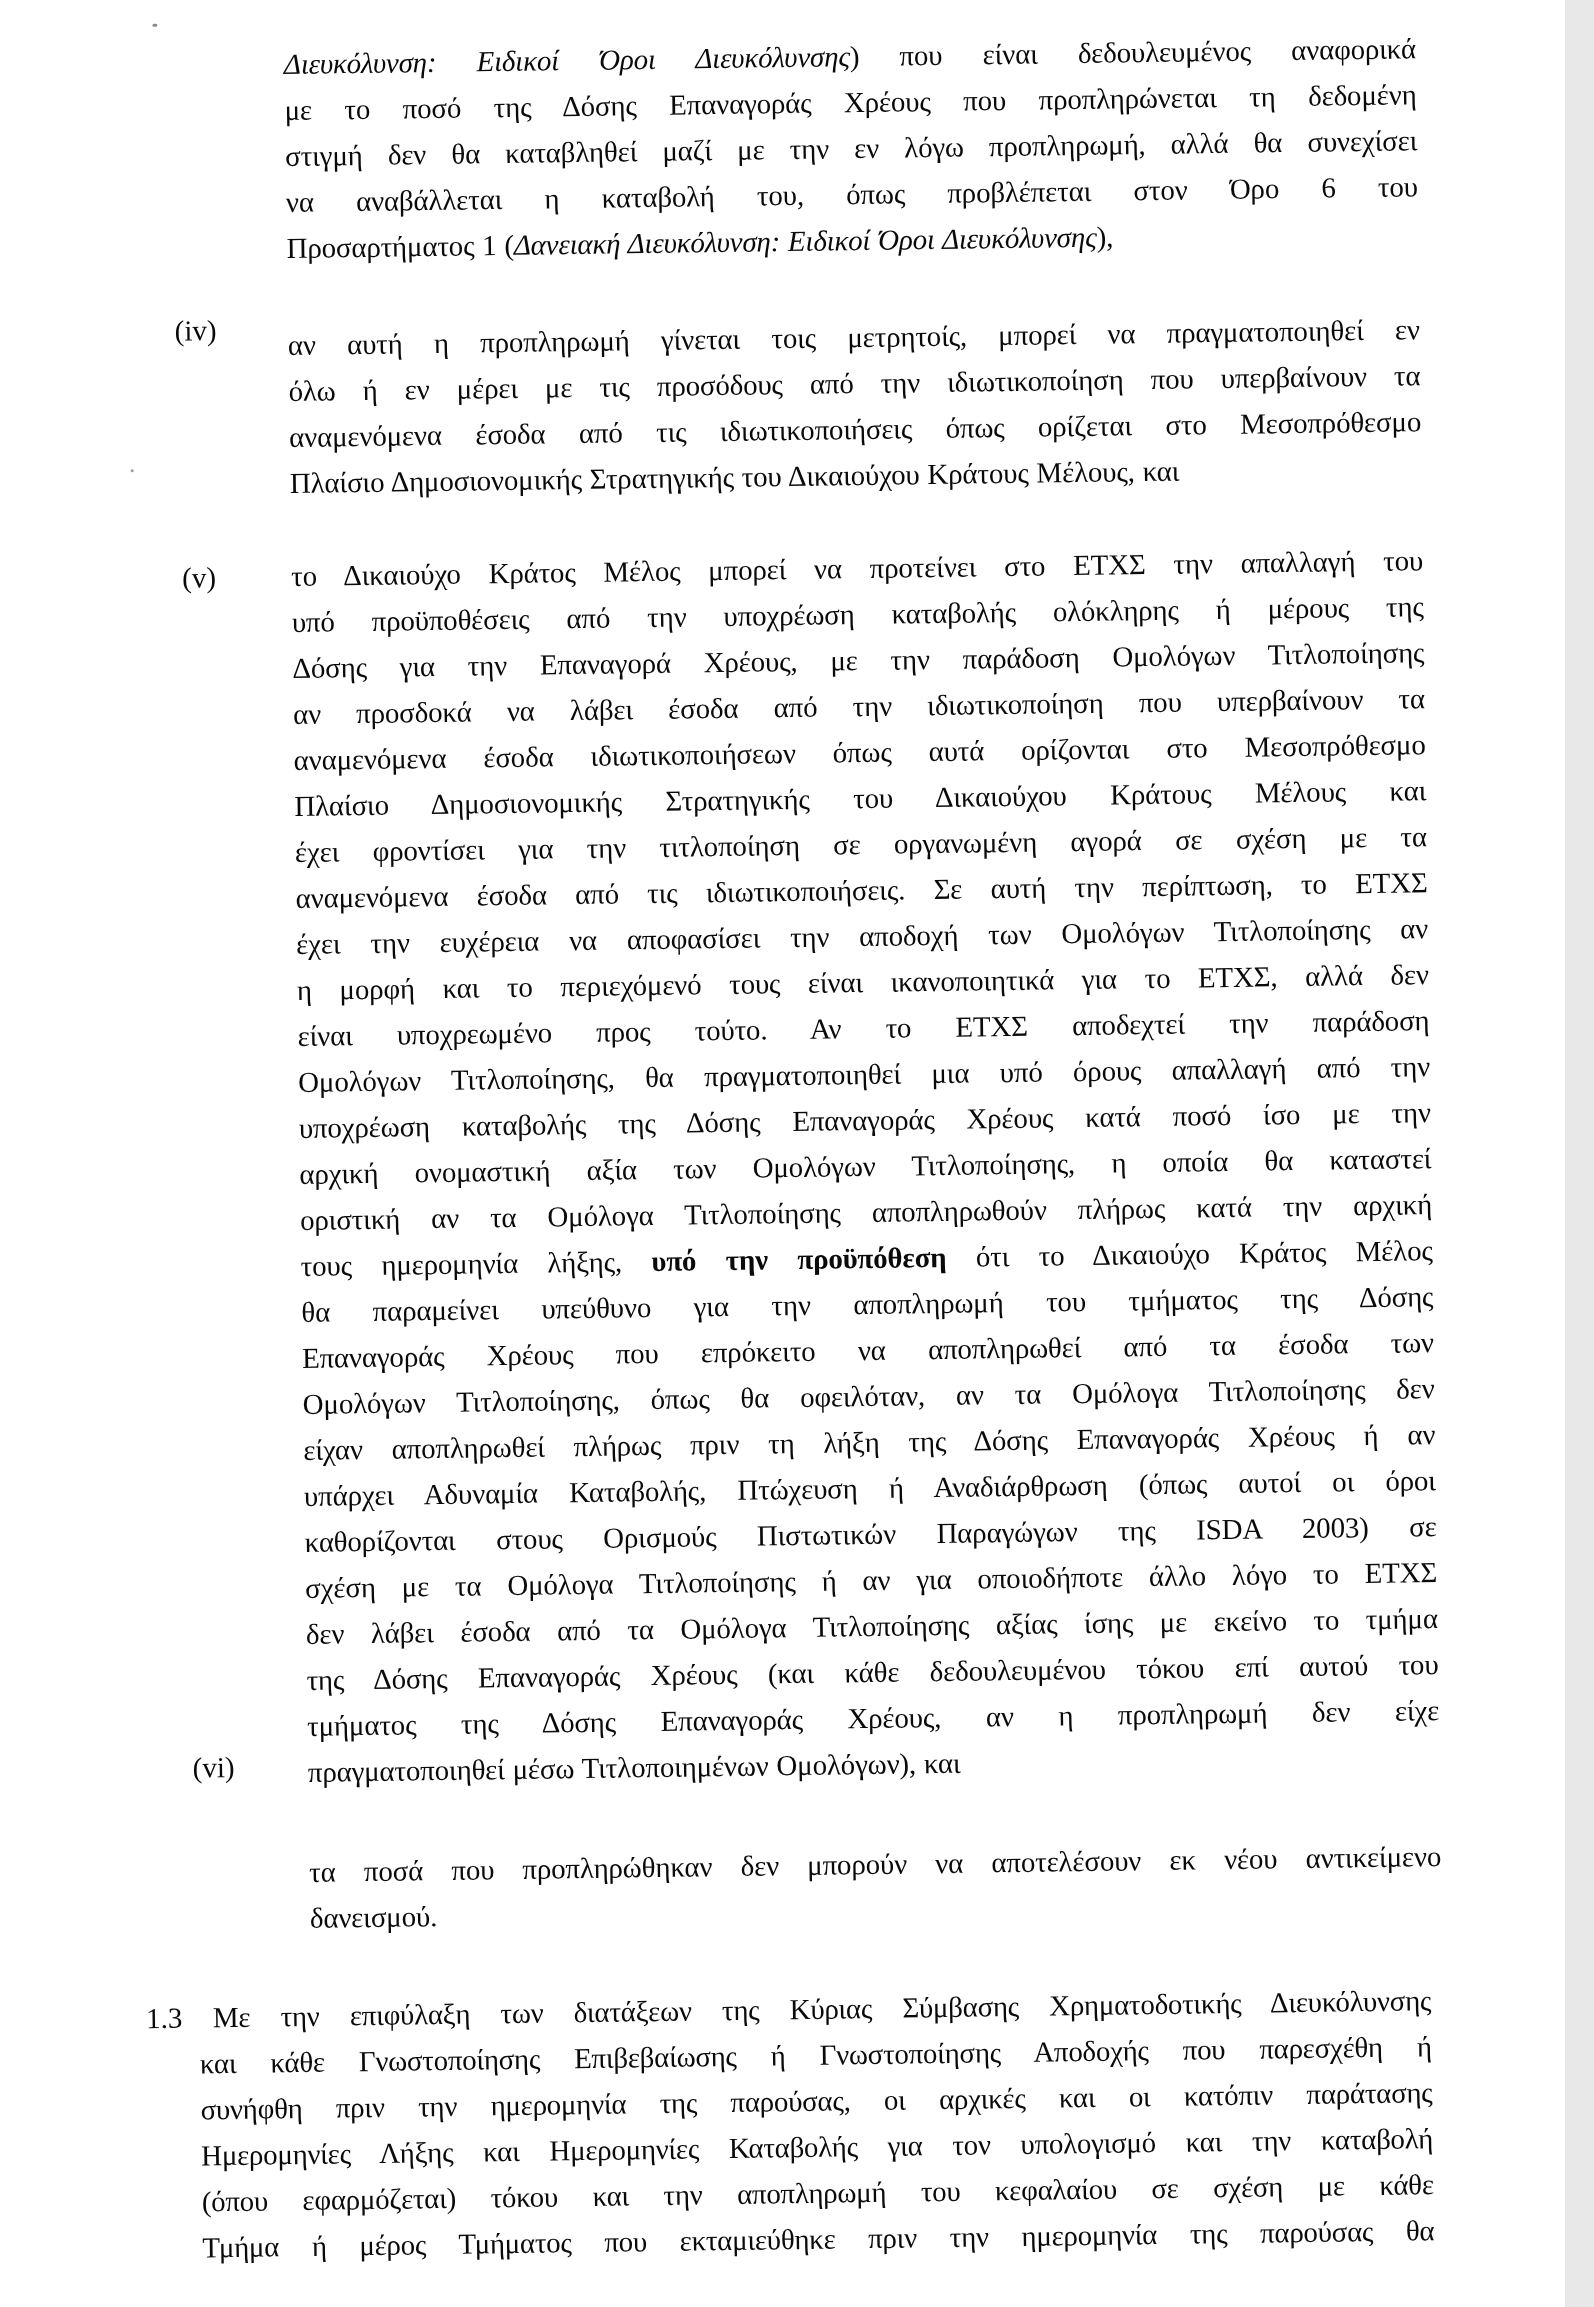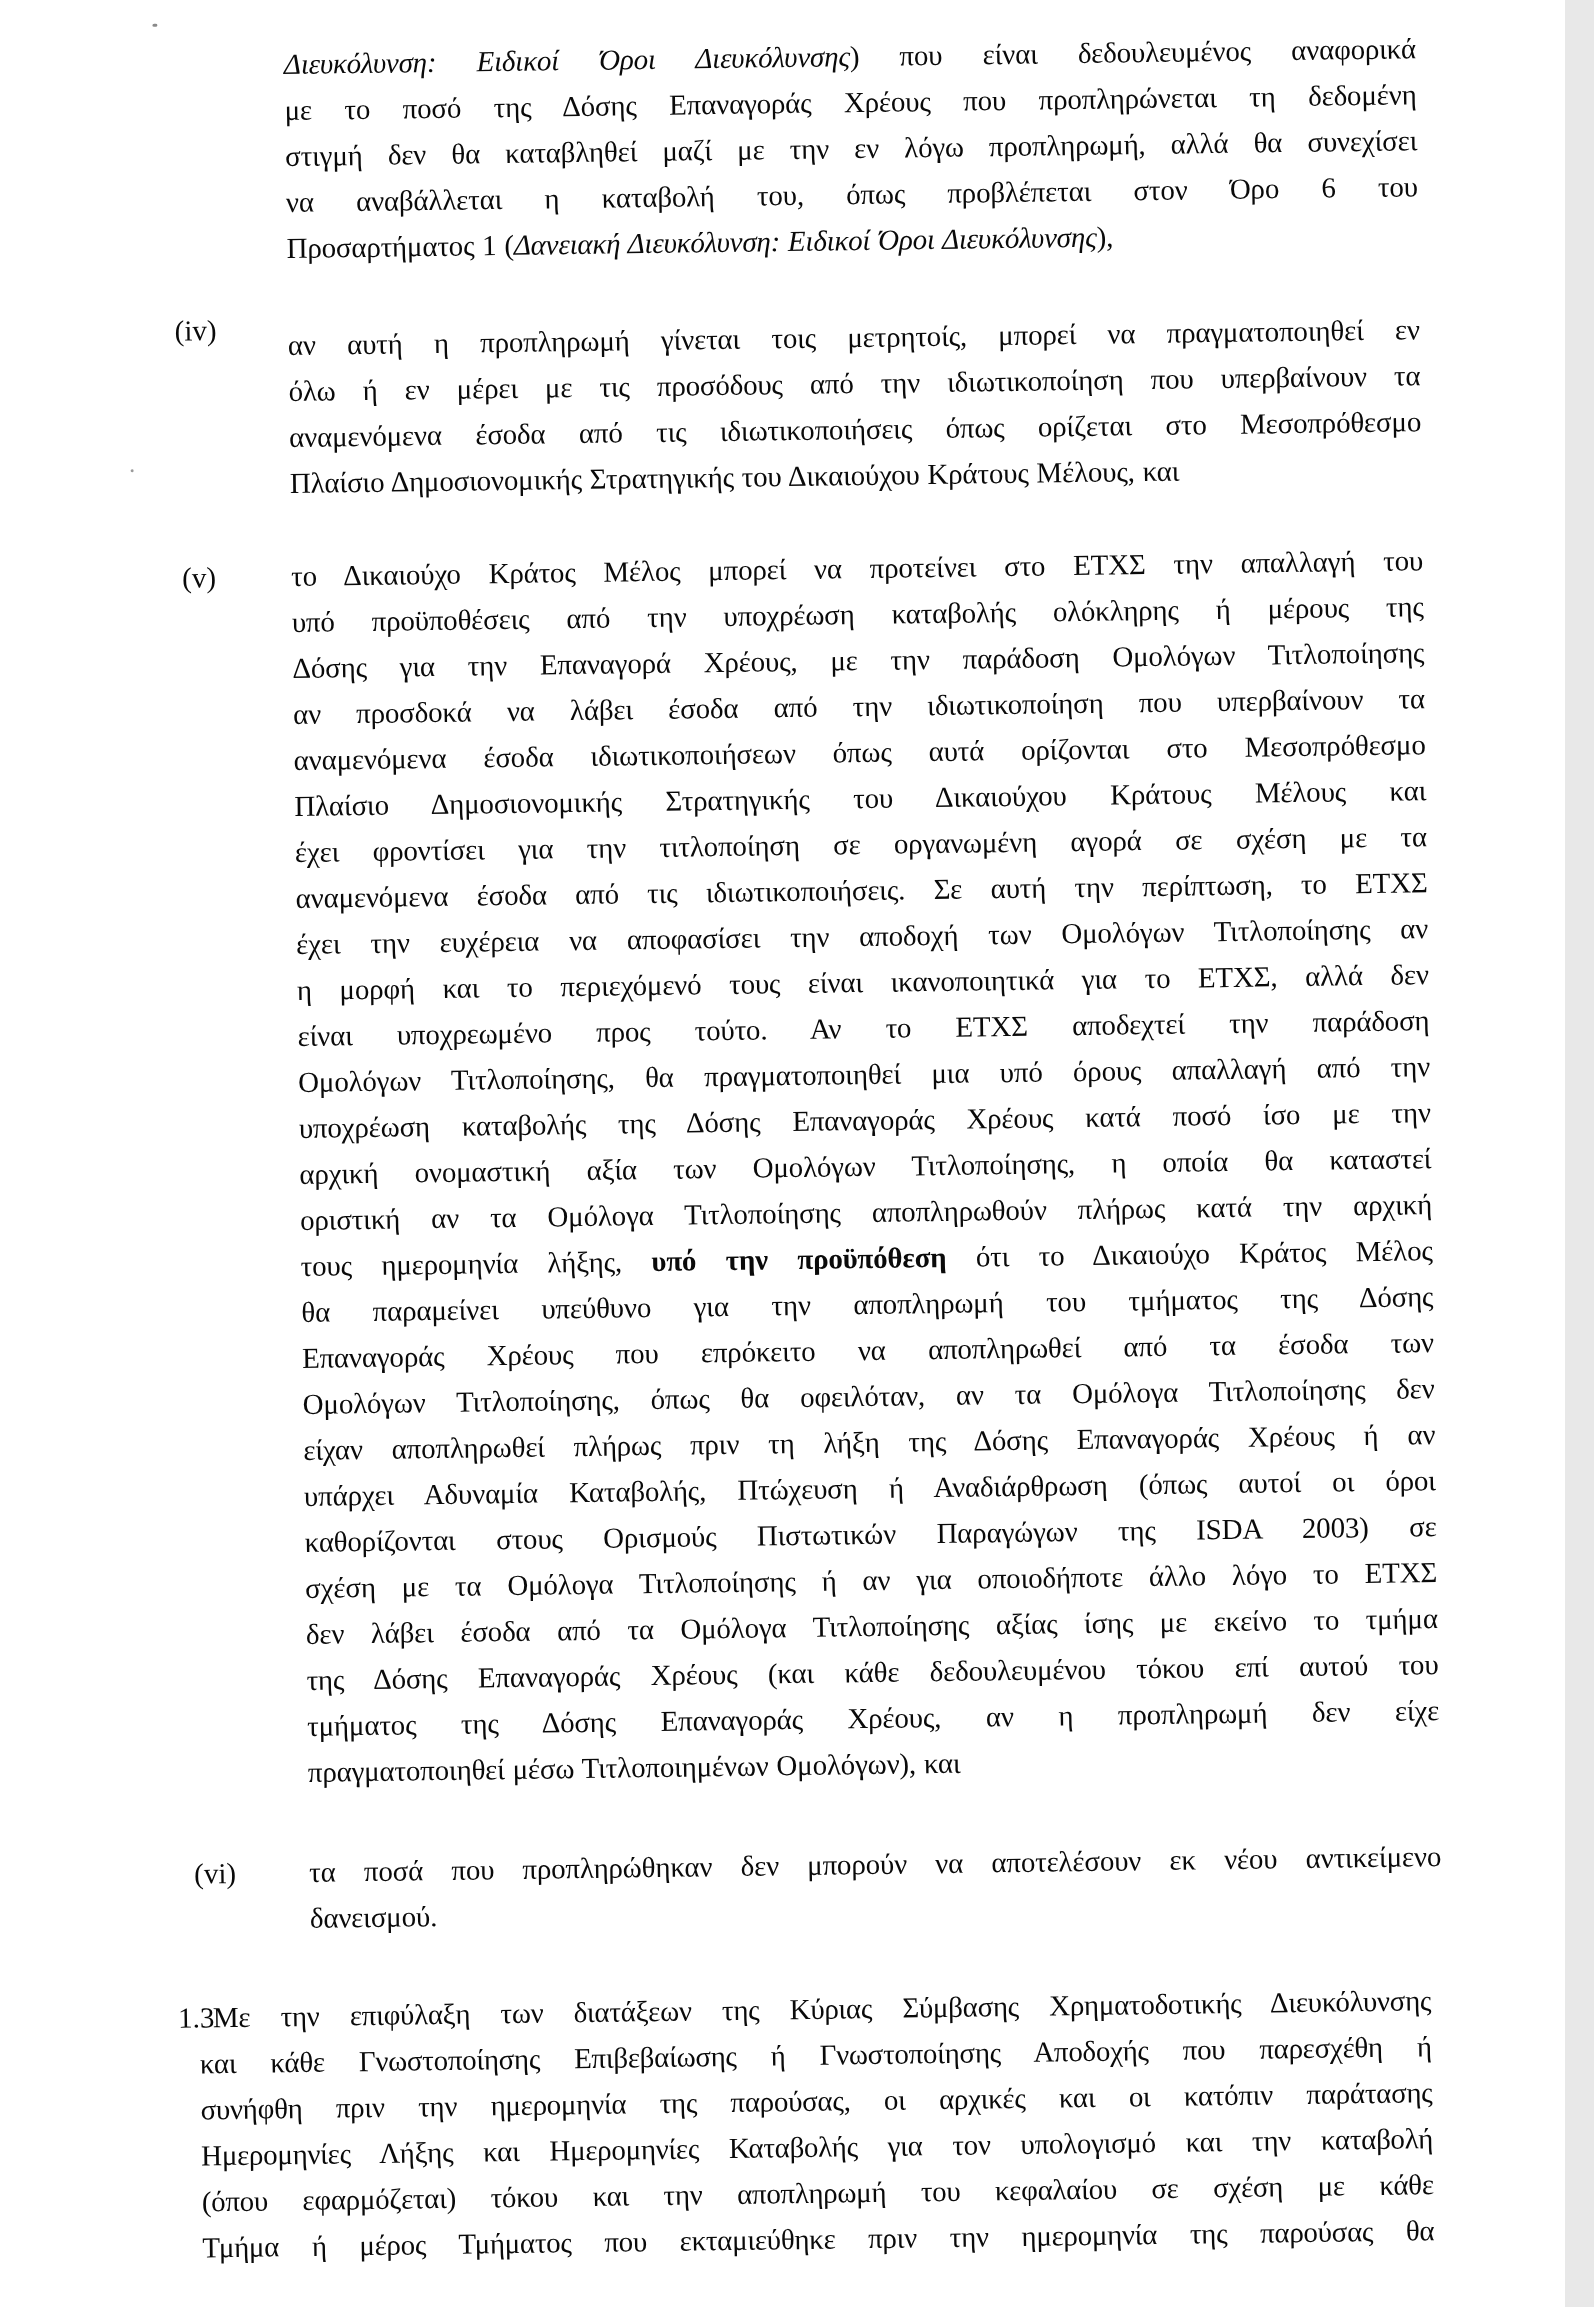--- a/index.html
+++ b/index.html
@@ -37,23 +37,23 @@
     line-height:46px;
   }
   
   .intro{left:299px;top:43px;width:1132px;}
   
   .body-iv{left:299px;top:324px;width:1132px;}
   .body-v{left:299px;top:555px;width:1132px;}
   .body-vi{left:299px;top:1851px;width:1132px;}
   .marker-iv{left:186px;top:308px;}
   .marker-v{left:190px;top:555px;}
-  .marker-vi{left:184px;top:1851px;}
+  .marker-vi{left:184px;top:1745px;}
   
-  .clause-num{left:166px;top:1995px;}
+  .clause-num{left:134px;top:1995px;}
   .clause-body{left:187px;top:1995px;width:1232px;letter-spacing:-0.3px;}
   .clause-body .line:first-child{text-indent:13.7px;}
   .clause-body .line.last{text-align-last:justify;} 
   
   .speck{position:absolute;border-radius:50%;background:#8a8a8a;}
   .speck-a{left:168px;top:23.6px;width:4.6px;height:3.8px;}
   .speck-b{left:140px;top:469px;width:3px;height:3px;background:#9a9a9a;}
 </style>
 </head>
 <body>

